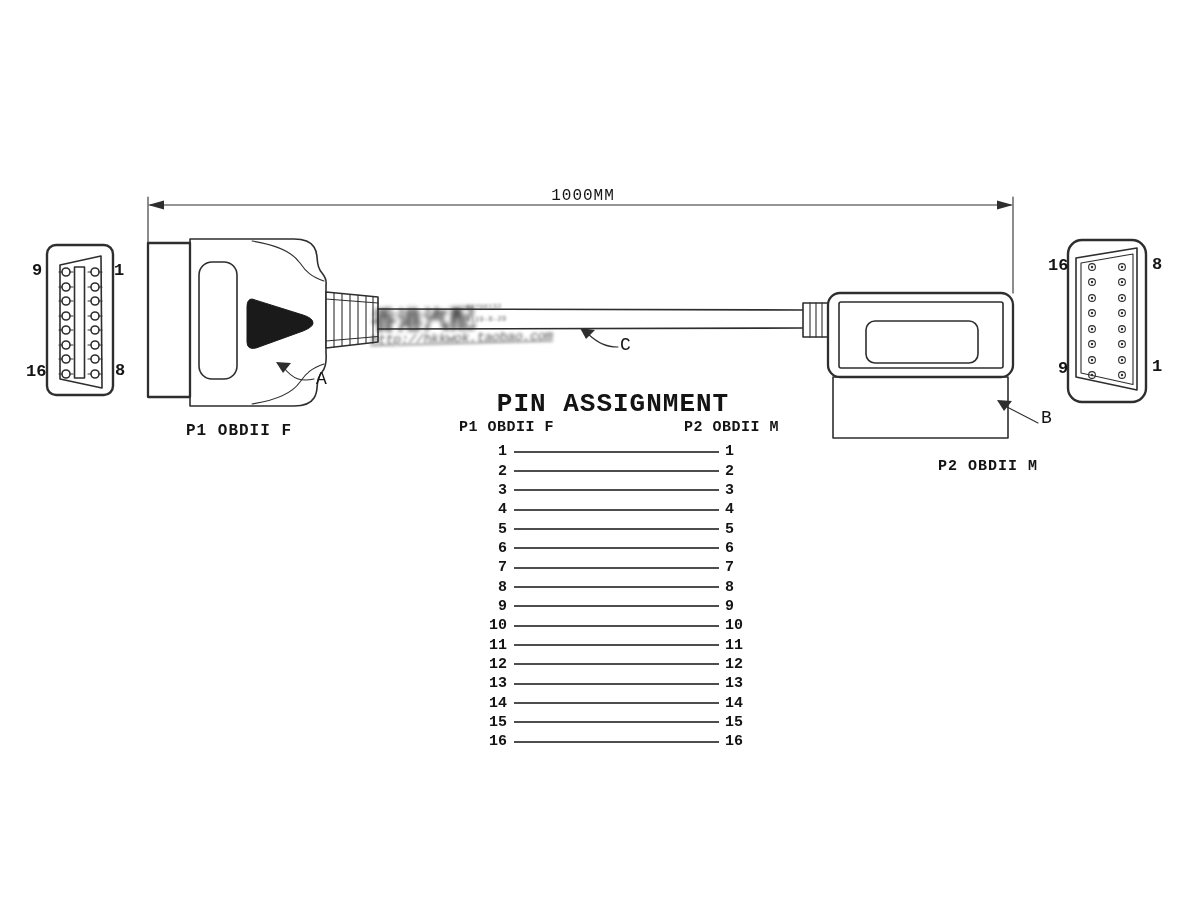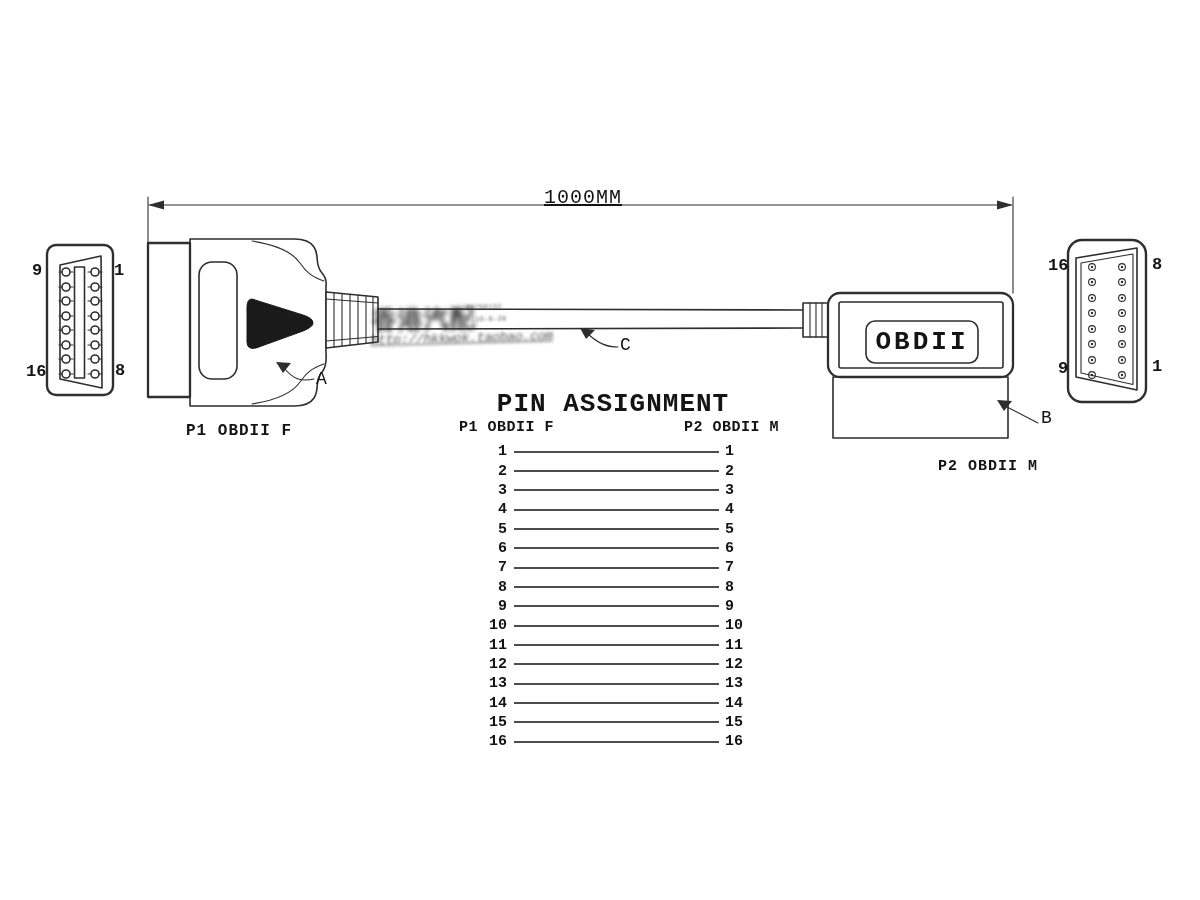--- a/index.html
+++ b/index.html
@@ -18,21 +18,21 @@
   svg{position:absolute;left:0;top:0;}
   .ln{stroke:var(--color-line);fill:none;stroke-width:1.6;stroke-linejoin:round;stroke-linecap:round;}
   .ln-thick{stroke:var(--color-line);fill:none;stroke-width:2.4;stroke-linejoin:round;}
   .ln-thin{stroke:var(--color-line);fill:none;stroke-width:1.1;stroke-linejoin:round;stroke-linecap:round;}
   .ln-white{stroke:var(--color-line);fill:#ffffff;stroke-width:1.6;stroke-linejoin:round;}
   .ln-white-thick{stroke:var(--color-line);fill:#ffffff;stroke-width:2.3;stroke-linejoin:round;}
   .solid{fill:var(--color-line);stroke:none;}
   .wedge{fill:var(--color-wedge);stroke:var(--color-wedge);stroke-width:1;}
   .dot{fill:var(--color-line);stroke:none;}
   .label{position:absolute;font-weight:bold;color:var(--color-text);white-space:nowrap;line-height:1;}
-  .dim-label{font-size:20px;font-weight:normal;letter-spacing:1px;transform:translateX(-50%);text-decoration:underline;}
+  .dim-label{font-size:16px;font-weight:normal;letter-spacing:1px;transform:translateX(-50%);}
   .face-pin-label{font-size:17px;}
   .conn-label{font-size:16px;letter-spacing:1px;}
   .callout-label{font-size:18px;font-weight:normal;}
   .plate{position:absolute;display:flex;align-items:center;justify-content:center;
          font-size:26px;font-weight:bold;letter-spacing:3px;}
   .pa-title{font-size:26px;letter-spacing:1px;transform:translateX(-50%);}
   .pa-header{font-size:15px;letter-spacing:0.5px;}
   .pin-rows{position:absolute;left:451px;top:442px;width:302px;display:flex;flex-direction:column;}
   .pin-row{height:19.35px;display:flex;align-items:center;}
   .pn{font-size:15px;font-weight:bold;line-height:1;}
@@ -209,21 +209,20 @@
   <div class="label face-pin-label" style="left:115px;top:362px;">8</div>
 
   <div class="label face-pin-label" style="left:1048px;top:257px;">16</div>
   <div class="label face-pin-label" style="left:1152px;top:256px;">8</div>
   <div class="label face-pin-label" style="left:1058px;top:360px;">9</div>
   <div class="label face-pin-label" style="left:1152px;top:358px;">1</div>
 
   <div class="label conn-label" style="left:186px;top:423px;">P1 OBDII F</div>
   <div class="label conn-label" style="left:938px;top:459px;font-size:15px;">P2 OBDII M</div>
 
-  <div class="plate label" style="left:866px;top:321px;width:112px;height:42px;">OBDII</div>
 
   <div class="label callout-label" style="left:316px;top:370px;">A</div>
   <div class="label callout-label" style="left:1041px;top:409px;">B</div>
   <div class="label callout-label" style="left:620px;top:336px;">C</div>
 
   <div class="watermark">
     <div class="wm-cn">香港汽配</div>
     <div class="wm-small t">44796132</div>
     <div class="wm-small b">4119-8-29</div>
     <div class="wm-url">http://hkkwok.taobao.com</div>

